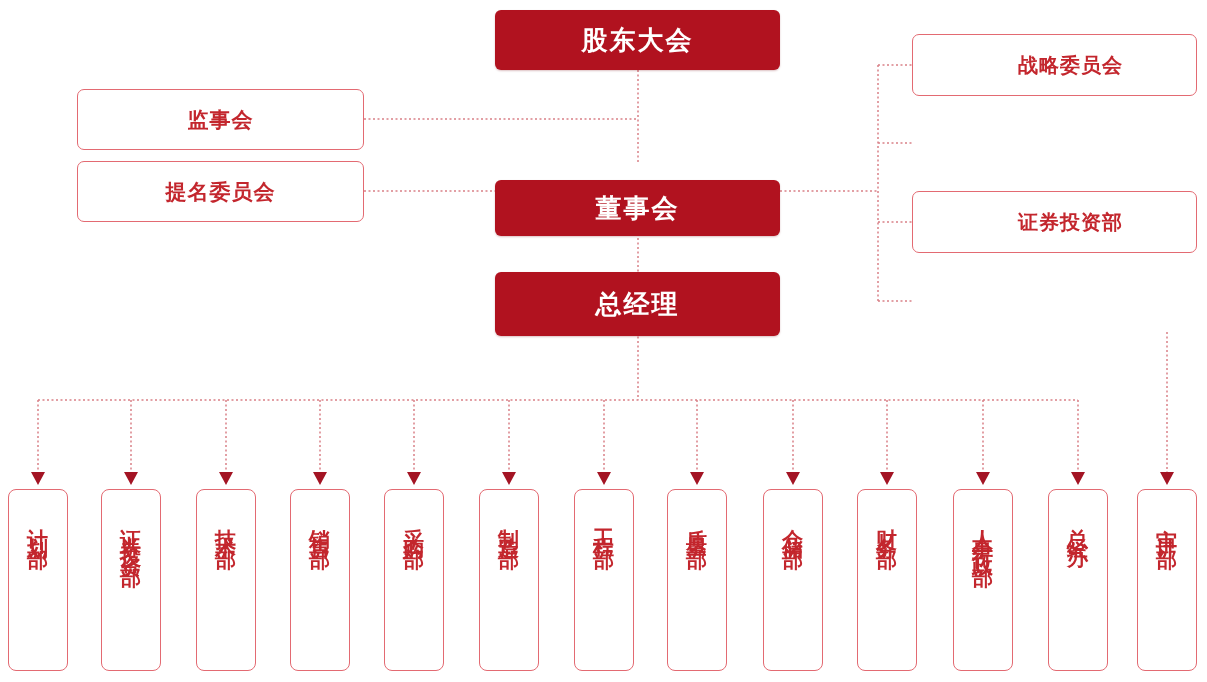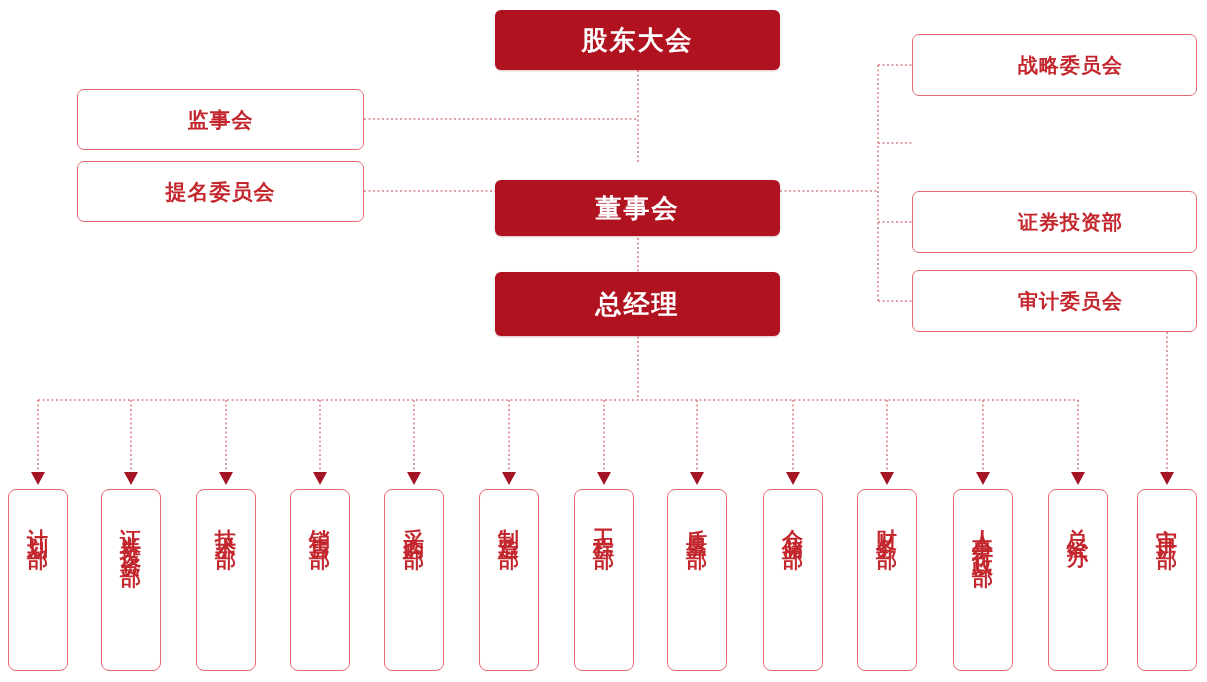--- a/index.html
+++ b/index.html
@@ -105,23 +105,20 @@
   <div class="node filled-box" style="top:180px;height:56px">
     <span>董事会</span>
   </div>
 
   <div class="node outline-box committee" style="top:34px">
     <span>战略委员会</span>
   </div>
   <div class="node outline-box committee" style="top:191px">
     <span>证券投资部</span>
   </div>
-  <div class="node outline-box committee" style="top:270px">
-    <span>审计委员会</span>
-  </div>
 
   <div class="node filled-box" style="top:272px;height:64px">
     <span>总经理</span>
   </div>
 
   <div class="dept" style="left:8px">
     <span class="dept-label">计划部</span>
   </div>
   <div class="dept" style="left:101px">
     <span class="dept-label">证券投资部</span>

